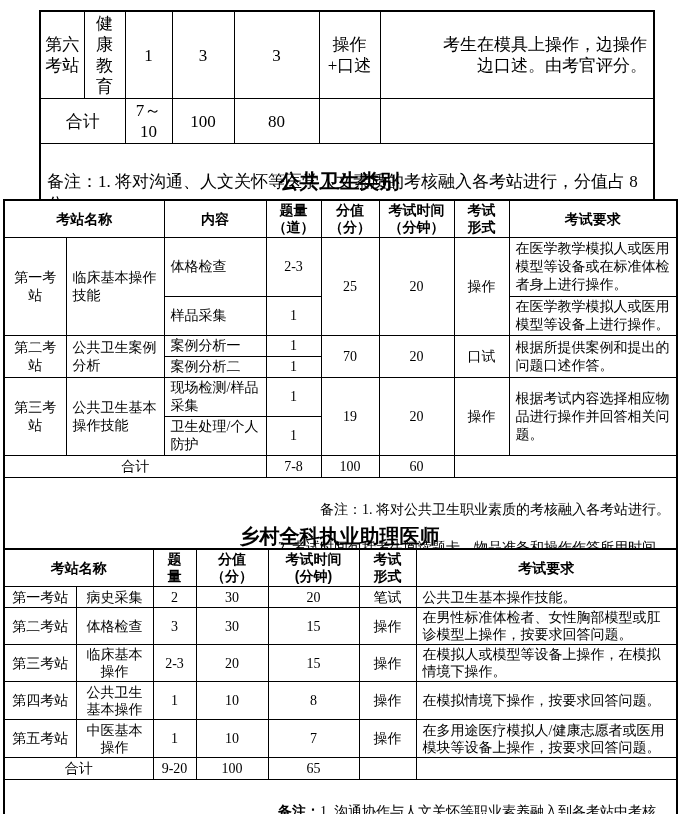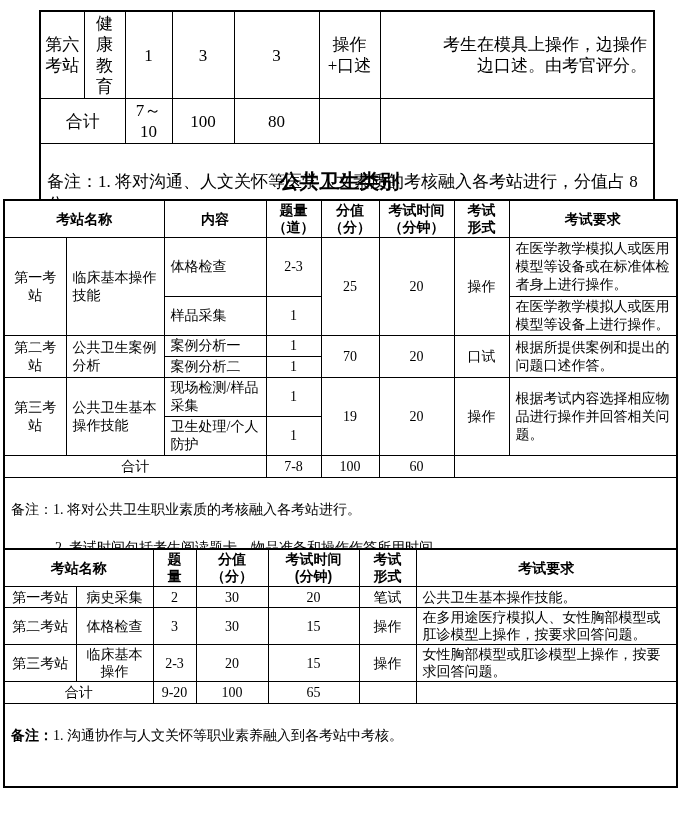--- a/index.html
+++ b/index.html
@@ -31,21 +31,21 @@
   
   .t-mid { left:3px; top:199px; width:673px; font-size:14px; line-height:18px; }
   .t-bot { left:3px; top:548px; width:673px; font-size:14px; line-height:17px; }
   .t-mid td, .t-bot td { padding:1px 4px; }
   .hdr {
     font-family:"Liberation Sans","DejaVu Sans",sans-serif;
     font-weight:bold; font-size:14px; line-height:17px;
   }
   .left { text-align:left; padding:1px 6px !important; }
   .req { text-align:left; padding:1px 6px !important; }
-  .remarks { text-align:left; vertical-align:top; padding:3px 6px !important; line-height:19px; }
+  .remarks { text-align:right; vertical-align:top; padding:3px 6px !important; line-height:19px; }
   .indent { padding-left:44px; }
   .t-top .indent { padding-left:52px; }
   .bold-lbl { font-weight:bold; font-family:"Liberation Sans","DejaVu Sans",sans-serif; }
 </style>
 </head>
 <body>
 
 <div class="page">
 
   <table class="t-top">
@@ -165,20 +165,21 @@
     </tr>
     <tr style="height:41px">
       <td colspan="8" class="remarks">
         <div>备注：1. 将对公共卫生职业素质的考核融入各考站进行。</div>
         <div class="indent">2. 考试时间包括考生阅读题卡、物品准备和操作作答所用时间。</div>
       </td>
     </tr>
   </tbody>
     </table>
 
+  <div class="sec-title title-bot">乡村全科执业助理医师</div>
 
   <table class="t-bot">
     <colgroup>
       <col style="width:72px">
         <col style="width:77px">
         <col style="width:43px">
         <col style="width:72px">
       <col style="width:91px">
         <col style="width:57px">
         <col style="width:261px">
@@ -205,30 +206,48 @@
       <td>笔试</td>
       <td class="req">公共卫生基本操作技能。</td>
     </tr>
     <tr style="height:35px">
       <td>第二考站</td>
       <td>体格检查</td>
       <td>3</td>
       <td>30</td>
       <td>15</td>
       <td>操作</td>
-      <td class="req">在多用途医疗模拟人、女性胸部模型或肛诊模型上操作，按要求回答问题。</td>
+      <td class="req">在男性标准体检者、女性胸部模型或肛诊模型上操作，按要求回答问题。</td>
     </tr>
     <tr style="height:36px">
       <td>第三考站</td>
       <td>临床基本操作</td>
       <td>2-3</td>
       <td>20</td>
       <td>15</td>
       <td>操作</td>
-      <td class="req">女性胸部模型或肛诊模型上操作，按要求回答问题。</td>
+      <td class="req">在模拟人或模型等设备上操作，在模拟情境下操作。</td>
+    </tr>
+    <tr style="height:38px">
+      <td>第四考站</td>
+      <td>公共卫生基本操作</td>
+      <td>1</td>
+      <td>10</td>
+      <td>8</td>
+      <td>操作</td>
+      <td class="req">在模拟情境下操作，按要求回答问题。</td>
+    </tr>
+    <tr style="height:38px">
+      <td>第五考站</td>
+      <td>中医基本操作</td>
+      <td>1</td>
+      <td>10</td>
+      <td>7</td>
+      <td>操作</td>
+      <td class="req">在多用途医疗模拟人/健康志愿者或医用模块等设备上操作，按要求回答问题。</td>
     </tr>
     <tr style="height:22px">
       <td colspan="2">合计</td>
       <td>9-20</td>
       <td>100</td>
       <td>65</td>
       <td></td>
       <td></td>
     </tr>
     <tr style="height:39px">

